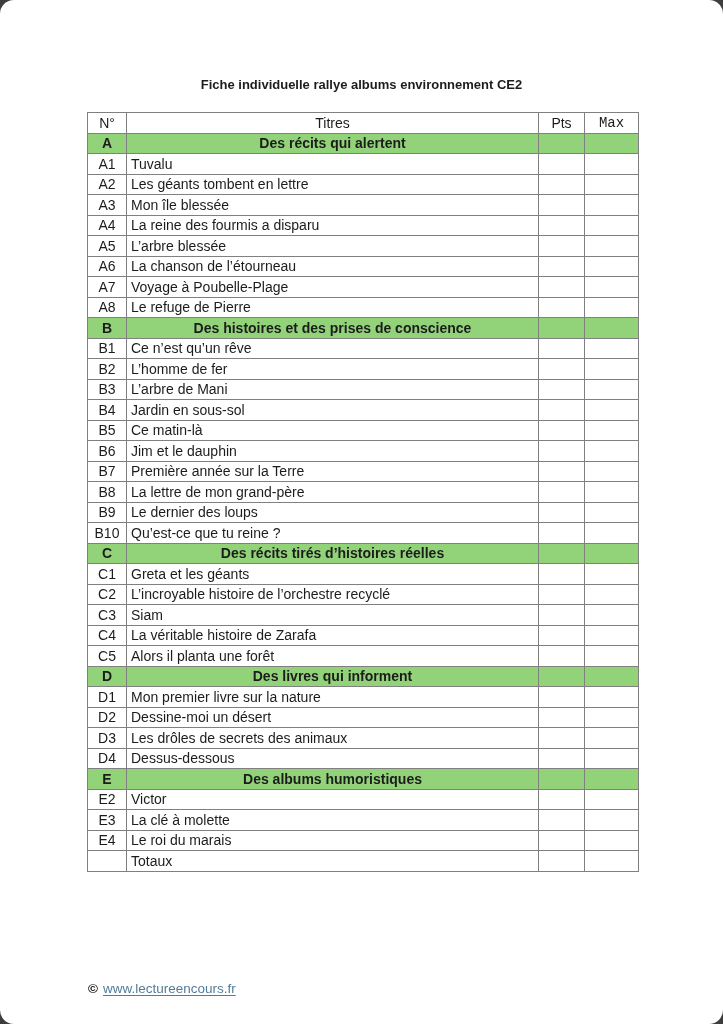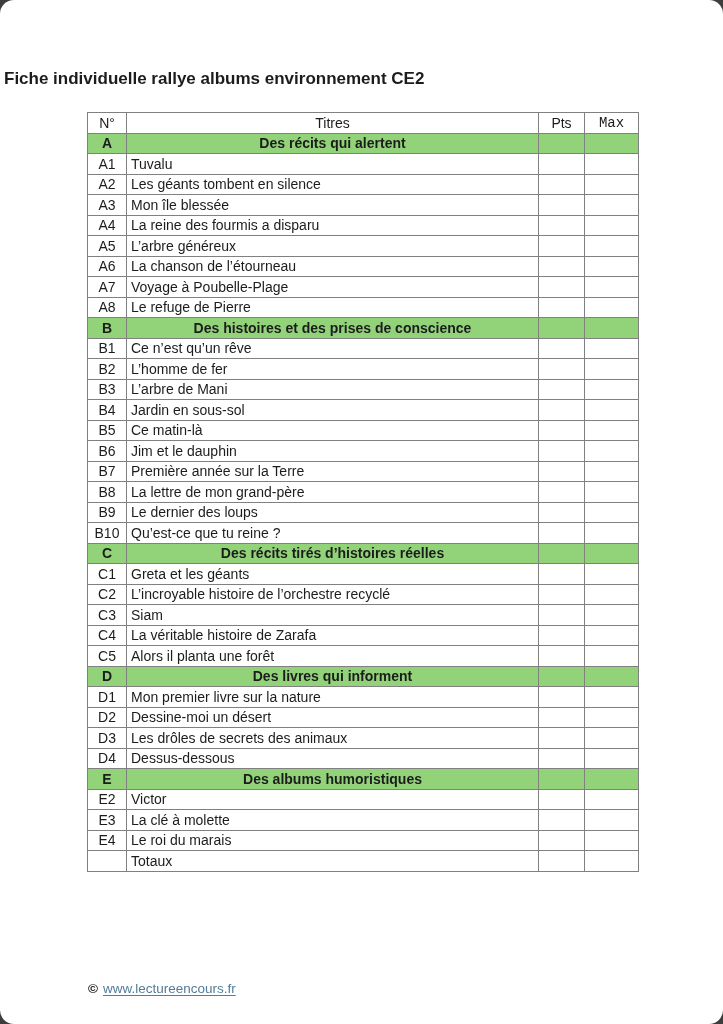--- a/index.html
+++ b/index.html
@@ -10,22 +10,22 @@
     position: relative;
   }
   .card {
     position: absolute; inset: 0;
     background: var(--card-background, #ffffff);
     border-radius: 14px;
     overflow: hidden;
   }
   .page-title {
     position: absolute; top: 65px; left: 0; right: 0;
-    margin: 4px; text-align: left;
-    font-size: 17px; font-weight: 700;
+    margin: 12px; text-align: center;
+    font-size: 13px; font-weight: 700;
     color: var(--text, #1c1c1c);
   }
   table.rally {
     position: absolute; top: 112px; left: 87px;
     border-collapse: collapse; table-layout: fixed;
   }
   .rally th, .rally td {
     border: 1px solid var(--table-border, #808080);
     height: 20.5px; box-sizing: border-box;
     font-size: 14px; color: var(--text, #1c1c1c);
@@ -85,39 +85,39 @@
           <td class="col-max"></td>
         </tr>
         <tr>
           <td class="col-num">A1</td>
           <td class="col-title">Tuvalu</td>
           <td class="col-pts"></td>
           <td class="col-max"></td>
         </tr>
         <tr>
           <td class="col-num">A2</td>
-          <td class="col-title">Les géants tombent en silence</td>
+          <td class="col-title">Les géants tombent en lettre</td>
           <td class="col-pts"></td>
           <td class="col-max"></td>
         </tr>
         <tr>
           <td class="col-num">A3</td>
           <td class="col-title">Mon île blessée</td>
           <td class="col-pts"></td>
           <td class="col-max"></td>
         </tr>
         <tr>
           <td class="col-num">A4</td>
           <td class="col-title">La reine des fourmis a disparu</td>
           <td class="col-pts"></td>
           <td class="col-max"></td>
         </tr>
         <tr>
           <td class="col-num">A5</td>
-          <td class="col-title">L’arbre généreux</td>
+          <td class="col-title">L’arbre blessée</td>
           <td class="col-pts"></td>
           <td class="col-max"></td>
         </tr>
         <tr>
           <td class="col-num">A6</td>
           <td class="col-title">La chanson de l’étourneau</td>
           <td class="col-pts"></td>
           <td class="col-max"></td>
         </tr>
         <tr>

